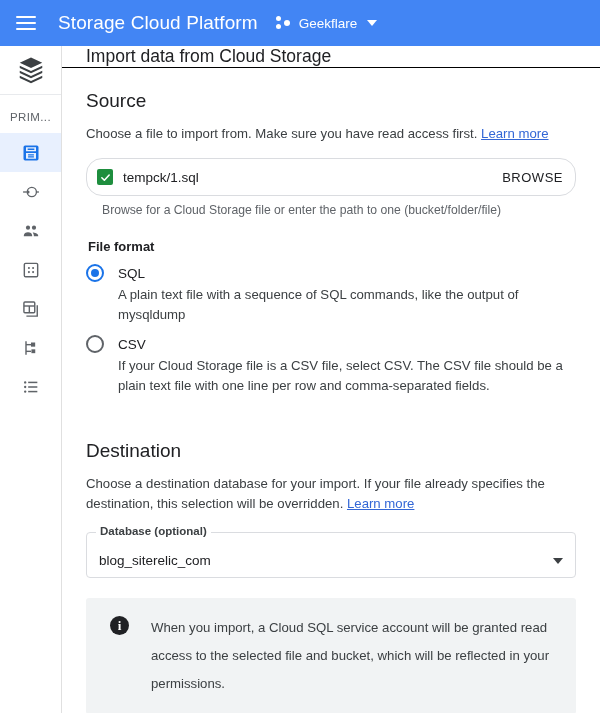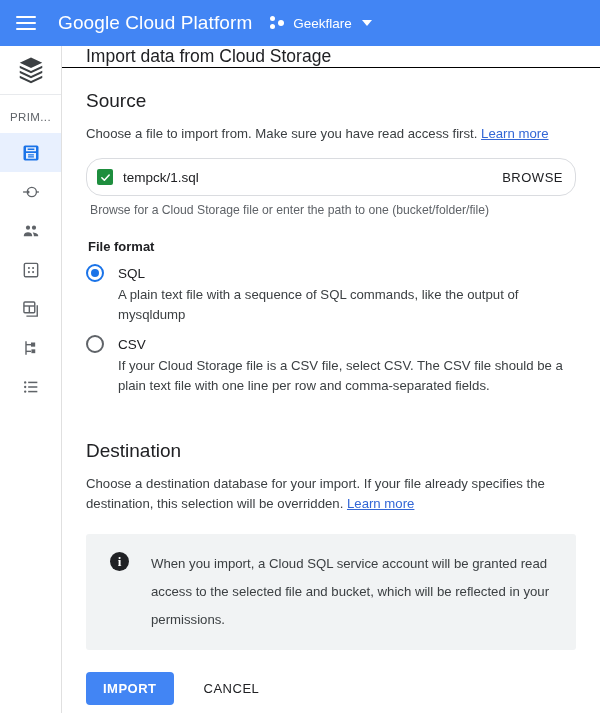--- a/index.html
+++ b/index.html
@@ -66,21 +66,21 @@
     height: 38px; border: 1px solid #dadce0; border-radius: 16px;
     display: flex; align-items: center; padding: 0 12px 0 10px; background: #fff;
   }
   .chk {
     width: 16px; height: 16px; border-radius: 2px; background: #1e8e3e;
     display: flex; align-items: center; justify-content: center; flex: none; margin-right: 10px;
   }
   .file-value { font-size: 13.5px; color: #202124; flex: 1; }
   .browse-btn { font-size: 13px; color: #202124; font-weight: 500; letter-spacing: .5px;
                 cursor: pointer; white-space: nowrap; }
-  .helper { font-size: 12.2px; color: #5f6368; margin: 7px 0 0 4px; }
+  .helper { font-size: 12.2px; color: #5f6368; margin: 7px 0 0 16px; }
 
   
   .group-label { font-size: 13px; color: #202124; font-weight: 700; margin: 22px 0 10px 2px; }
   .radio-row { display: flex; align-items: center; cursor: pointer; }
   .radio {
     width: 18px; height: 18px; border-radius: 50%; border: 2px solid #5f6368;
     flex: none; margin-right: 14px; position: relative; background: #fff;
   }
   .radio.on { border-color: #1a73e8; }
   .radio.on::after {
@@ -133,21 +133,21 @@
 <body>
 
 <div id="app">
 
   <div class="topbar">
     <div class="hamburger">
       <span></span>
       <span></span>
       <span></span>
     </div>
-    <div class="brand">Google Cloud Platform</div>
+    <div class="brand">Storage Cloud Platform</div>
     <div class="project-chip">
       <span class="proj-icon">
         <i class="a"></i>
           <i class="b"></i>
           <i class="c"></i>
       </span>
       <span class="proj-name">Geekflare</span>
       <span class="caret-down"></span>
     </div>
   </div>
@@ -270,20 +270,27 @@
             <span class="radio-label">CSV</span>
           </div>
           <div class="radio-desc">If your Cloud Storage file is a CSV file, select CSV. The CSV file should be a plain text file with one line per row and comma-separated fields.</div>
         </div>
 
         <h2 class="section dest">Destination</h2>
         <p class="lead">
           <span>Choose a destination database for your import. If your file already specifies the destination, this selection will be overridden. </span><a class="link">Learn more</a>
         </p>
 
+        <div class="select-wrap">
+          <div class="notch-label">Database (optional)</div>
+          <div class="select-box">
+            <span class="select-value">blog_siterelic_com</span>
+            <span class="select-arrow"></span>
+          </div>
+        </div>
 
         <div class="infobox">
           <div class="info-icon">i</div>
           <div class="info-text">When you import, a Cloud SQL service account will be granted read access to the selected file and bucket, which will be reflected in your permissions.</div>
         </div>
 
         <div class="actions">
           <button class="btn-primary">IMPORT</button>
           <button class="btn-text">CANCEL</button>
         </div>

